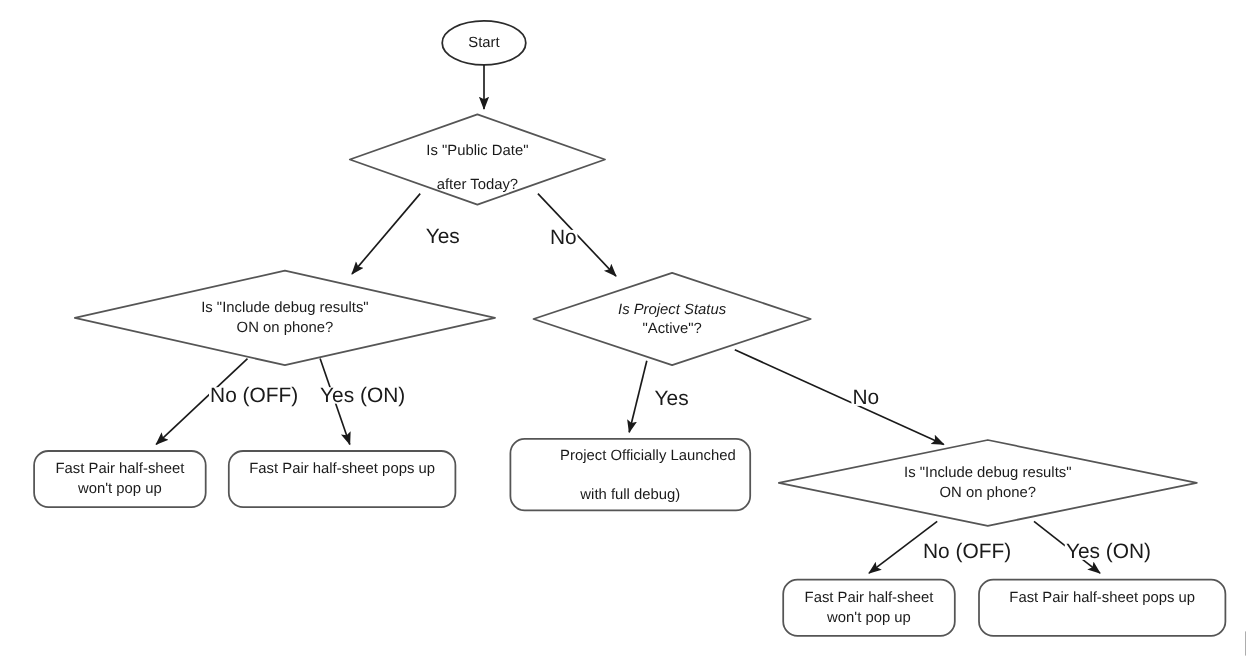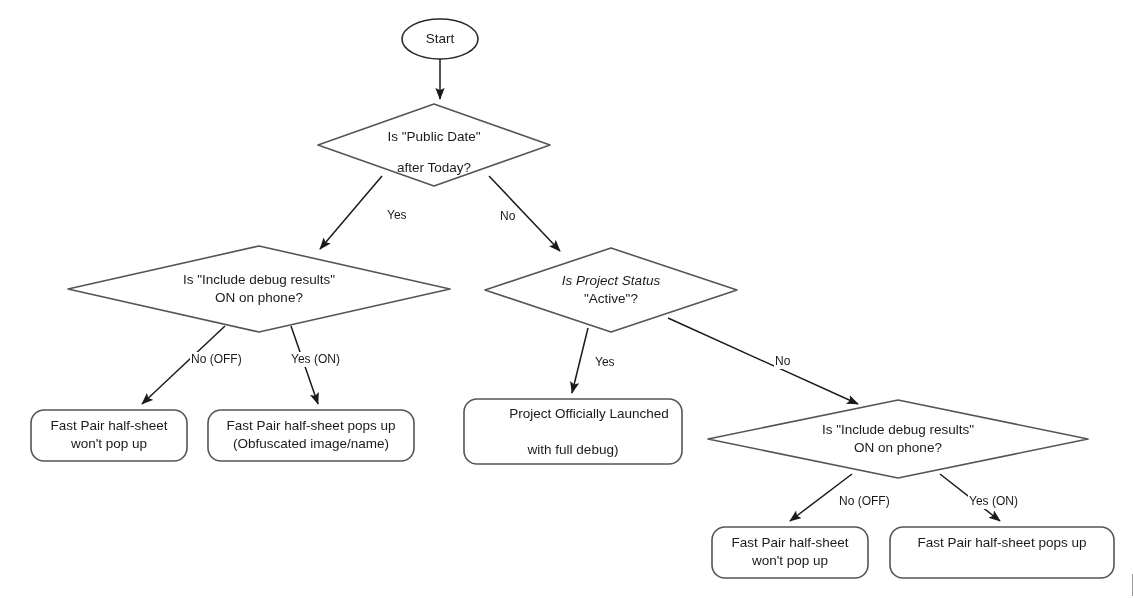--- a/index.html
+++ b/index.html
@@ -34,21 +34,21 @@
     text-align: center;
     color: #1a1a1a;
     font-size: 13.5px;
     line-height: 16px;
     white-space: pre;
     pointer-events: none;
   }
   .edge-label {
     position: absolute;
     color: #1a1a1a;
-    font-size: 12px;
+    font-size: 19px;
     line-height: 15px;
     white-space: pre;
     background: #ffffff;
     padding: 0 1px;
   }
   .shape-line {
     fill: #ffffff;
     stroke: #555555;
     stroke-width: 1.6;
   }
@@ -133,21 +133,20 @@
   <div class="node-text" style="left:511px; top:273px; width:200px; height:16px;font-style:italic;">Is Project Status</div>
   <div class="node-text" style="left:511px; top:291px; width:200px; height:16px;">"Active"?</div>
 
   <div class="node-text" style="left:778px; top:422px; width:240px; height:16px;">Is "Include debug results"</div>
   <div class="node-text" style="left:778px; top:440px; width:240px; height:16px;">ON on phone?</div>
 
   <div class="node-text" style="left:31px; top:418px; width:156px; height:16px;">Fast Pair half-sheet</div>
   <div class="node-text" style="left:31px; top:436px; width:156px; height:16px;">won't pop up</div>
 
   <div class="node-text" style="left:208px; top:418px; width:206px; height:16px;">Fast Pair half-sheet pops up</div>
-  <div class="node-text" style="left:208px; top:436px; width:206px; height:16px;">(Obfuscated image/name)</div>
 
   <div class="node-text" style="left:464px; top:406px; width:250px; height:16px;">Project Officially Launched</div>
   <div class="node-text" style="left:464px; top:442px; width:218px; height:16px;">with full debug)</div>
 
   <div class="node-text" style="left:712px; top:535px; width:156px; height:16px;">Fast Pair half-sheet</div>
   <div class="node-text" style="left:712px; top:553px; width:156px; height:16px;">won't pop up</div>
 
   <div class="node-text" style="left:890px; top:535px; width:224px; height:16px;">Fast Pair half-sheet pops up</div>
 
   <div class="edge-label" style="left:386px; top:208px;">Yes</div>

